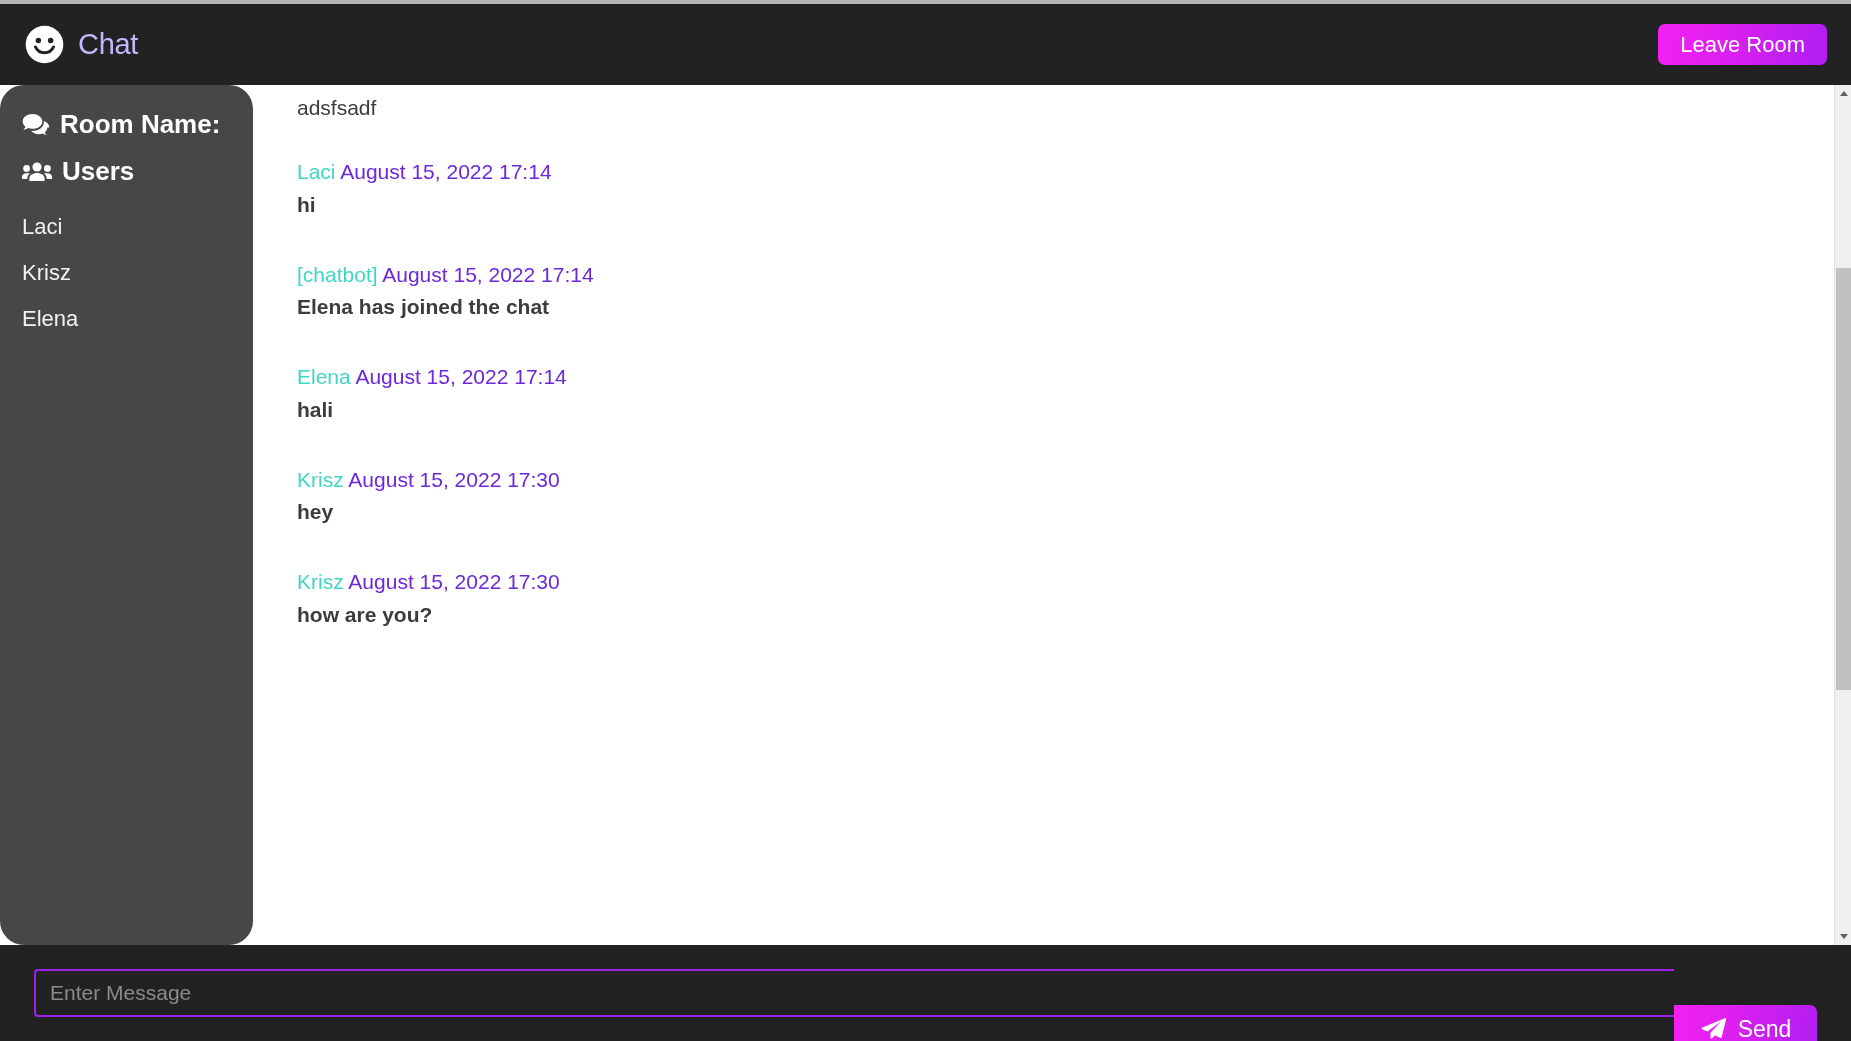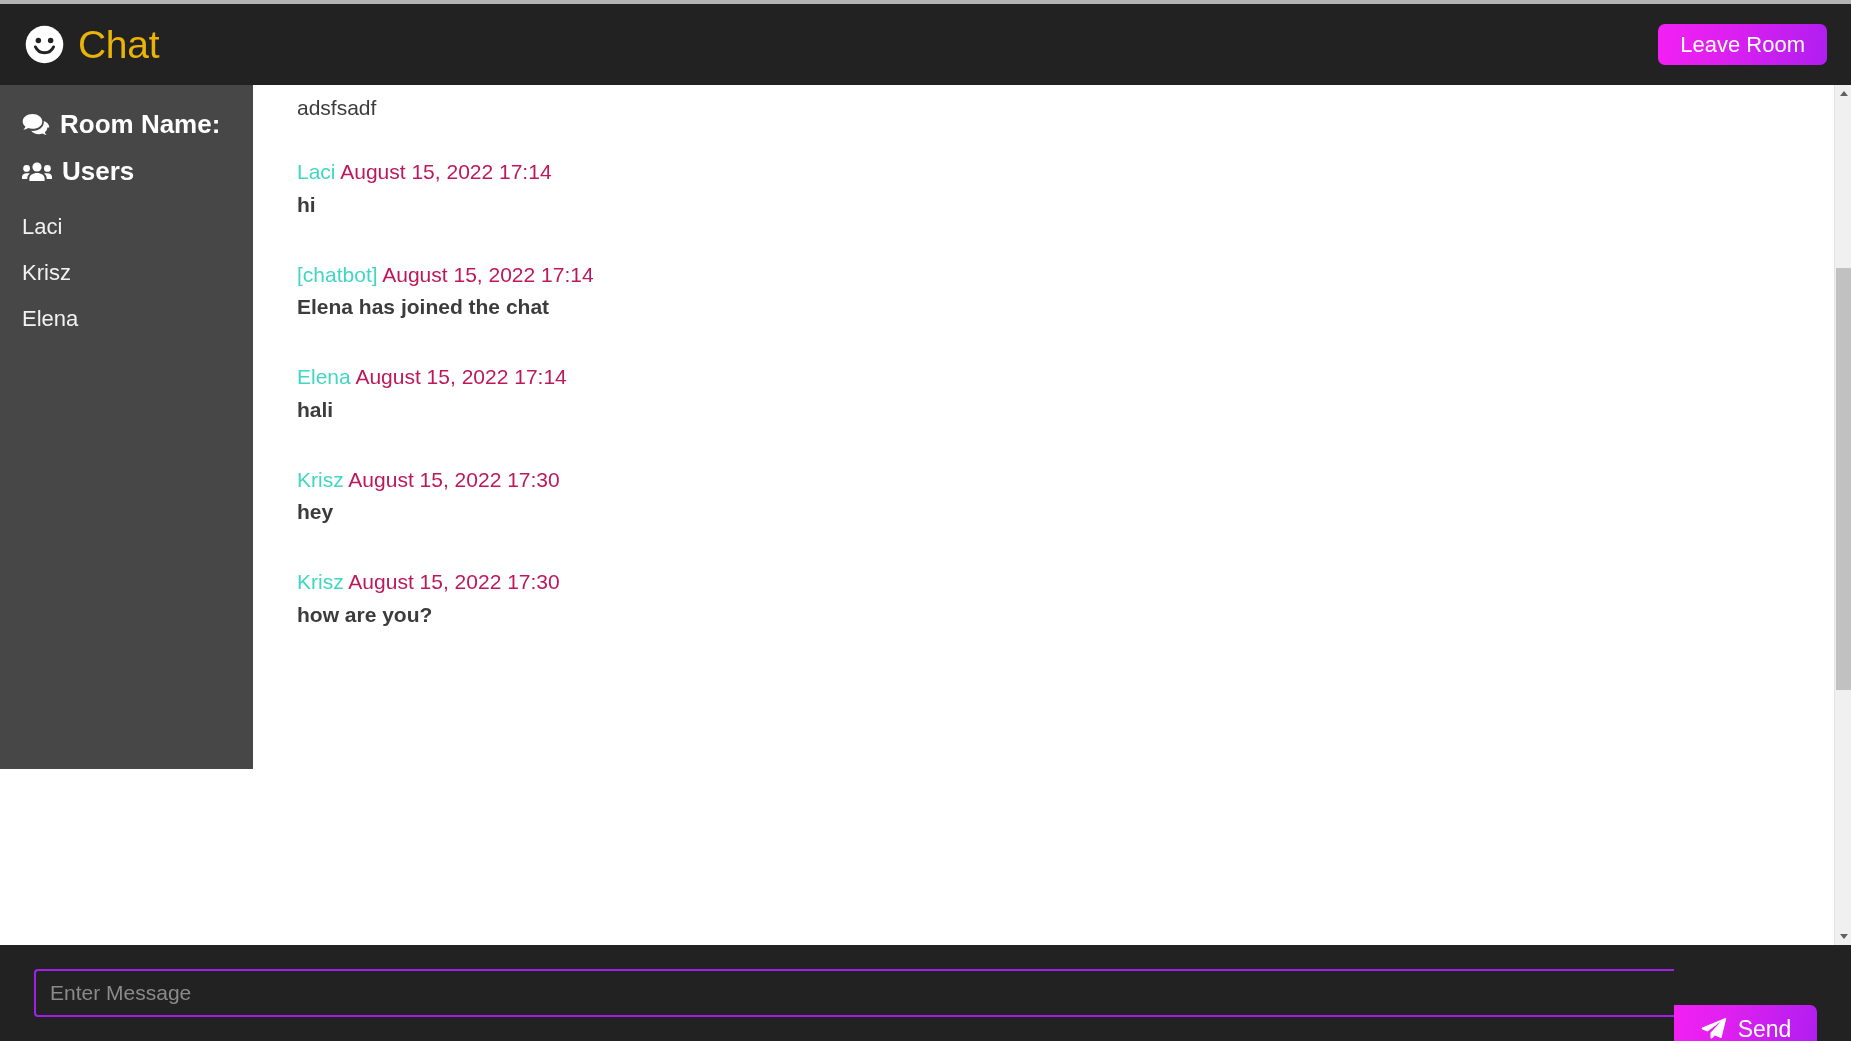--- a/index.html
+++ b/index.html
@@ -32,22 +32,22 @@
     padding:0 24px;
   }
   .brand {
     display:flex; align-items:center; gap:13px;
   }
   .smiley-icon {
     width:41px; height:41px; flex:none;
     display:block;
   }
   .brand-title {
-    color:#eab308;
-    font-size:39px;
+    color:#c4b5fd;
+    font-size:29px;
     font-weight:400;
     letter-spacing:-0.3px;
     line-height:1;
   }
   .leave-room-btn {
     margin-left:auto;
     border:none;
     border-radius:7px;
     padding:0 22px;
     height:41px;
@@ -62,23 +62,24 @@
   
   .body-wrap {
     position:absolute;
     top:85px; left:0;
     width:1851px; height:860px;
   }
 
   
   .sidebar {
     position:absolute; top:0; left:0;
-    width:253px; height:684px;
+    width:253px; height:860px;
     background:#474747;
     padding:24px 22px 0 22px;
+    border-radius:24px;
   }
   .side-heading {
     display:flex; align-items:center; gap:10px;
     color:#ffffff;
     font-size:26px;
     font-weight:700;
     margin-bottom:16px;
   }
   .side-heading.users { margin-top:14px; margin-bottom:22px; }
   .side-icon { flex:none; display:block; }
@@ -115,21 +116,21 @@
   .msg-meta {
     font-size:21px;
     line-height:1.25;
     margin-bottom:6px;
     white-space:nowrap;
   }
   .msg-user {
     color:#41d6c3;
   }
   .msg-time {
-    color:#be185d;
+    color:#6d28d9;
   }
   .msg-text {
     font-size:21px;
     font-weight:700;
     color:#3c3c3c;
     line-height:1.25;
   }
   .msg-orphan-text {
     font-size:21px;
     font-weight:400;

